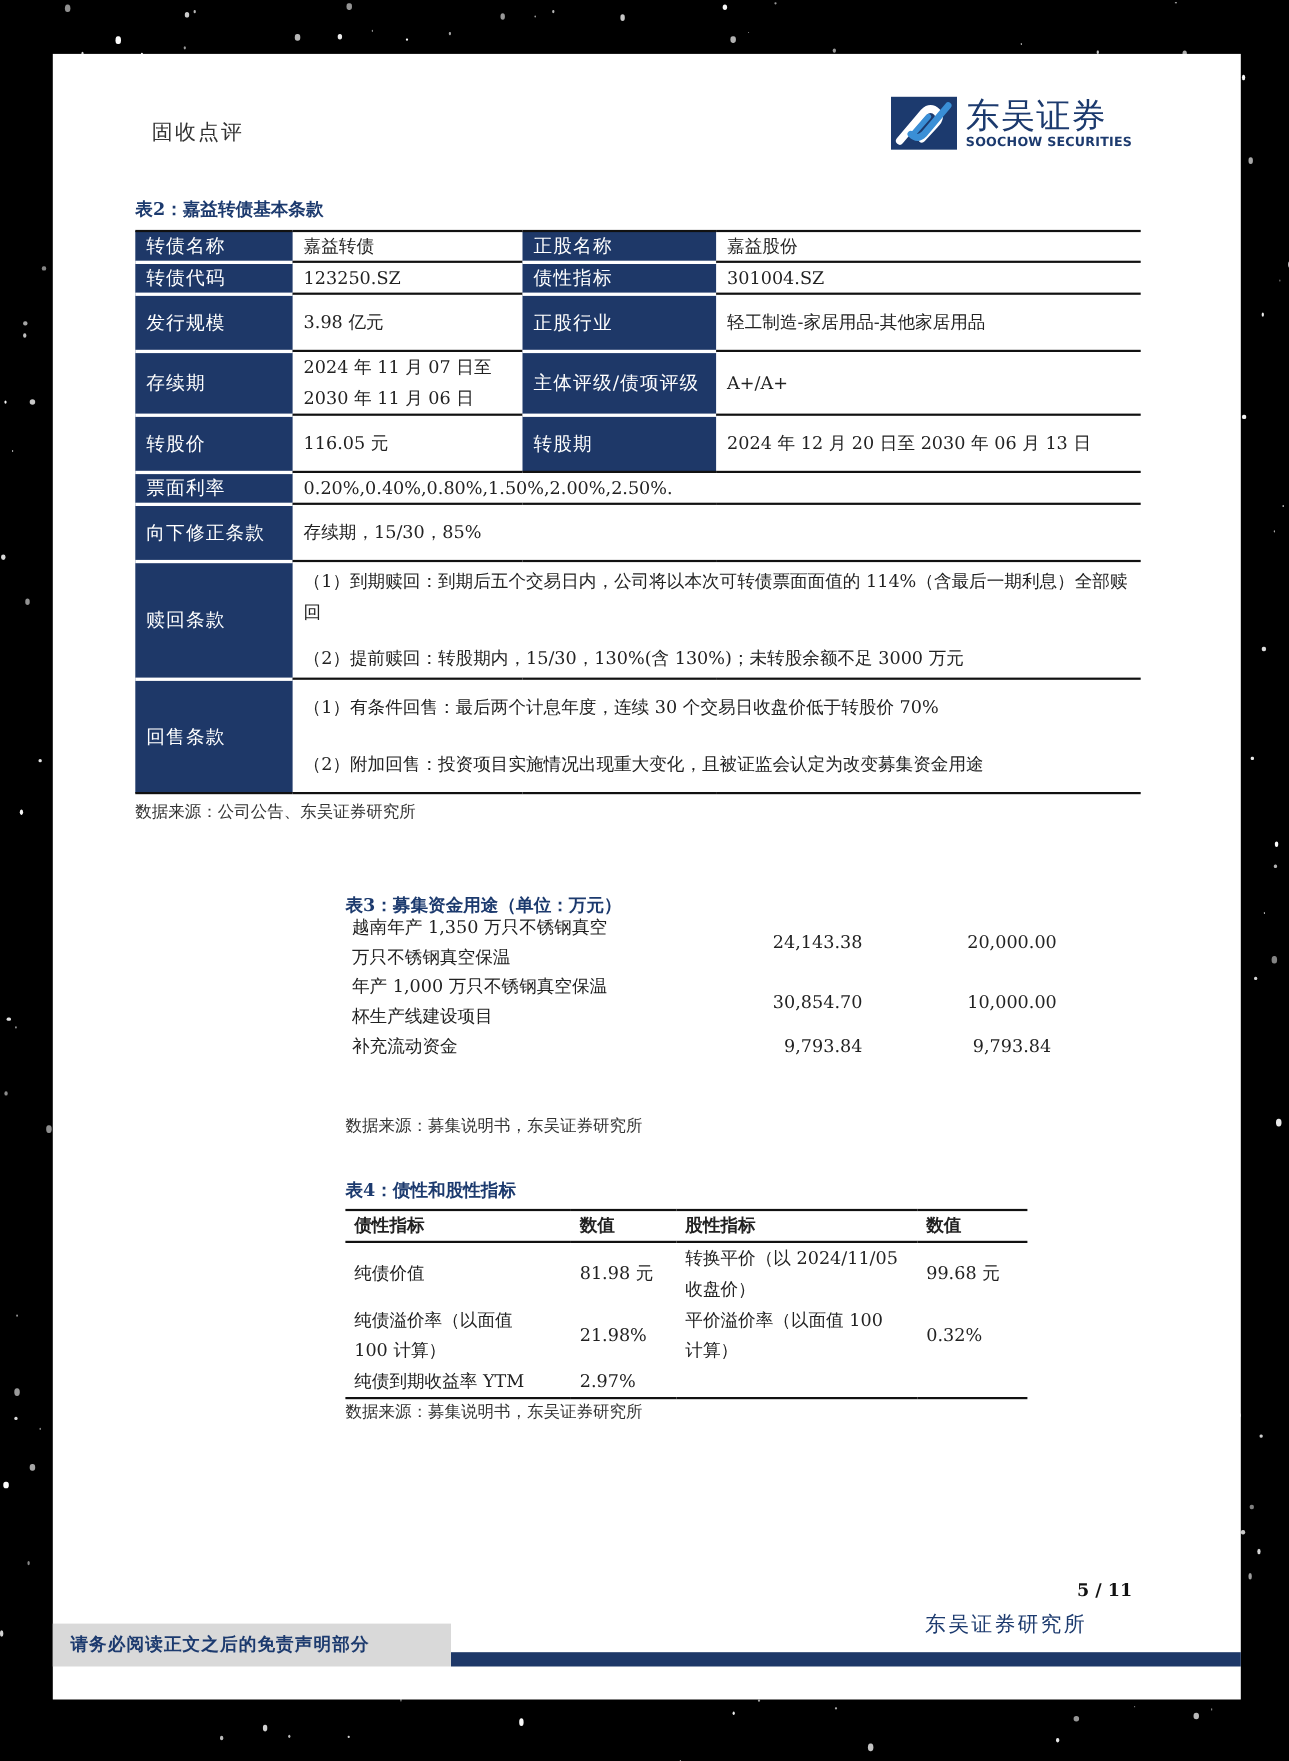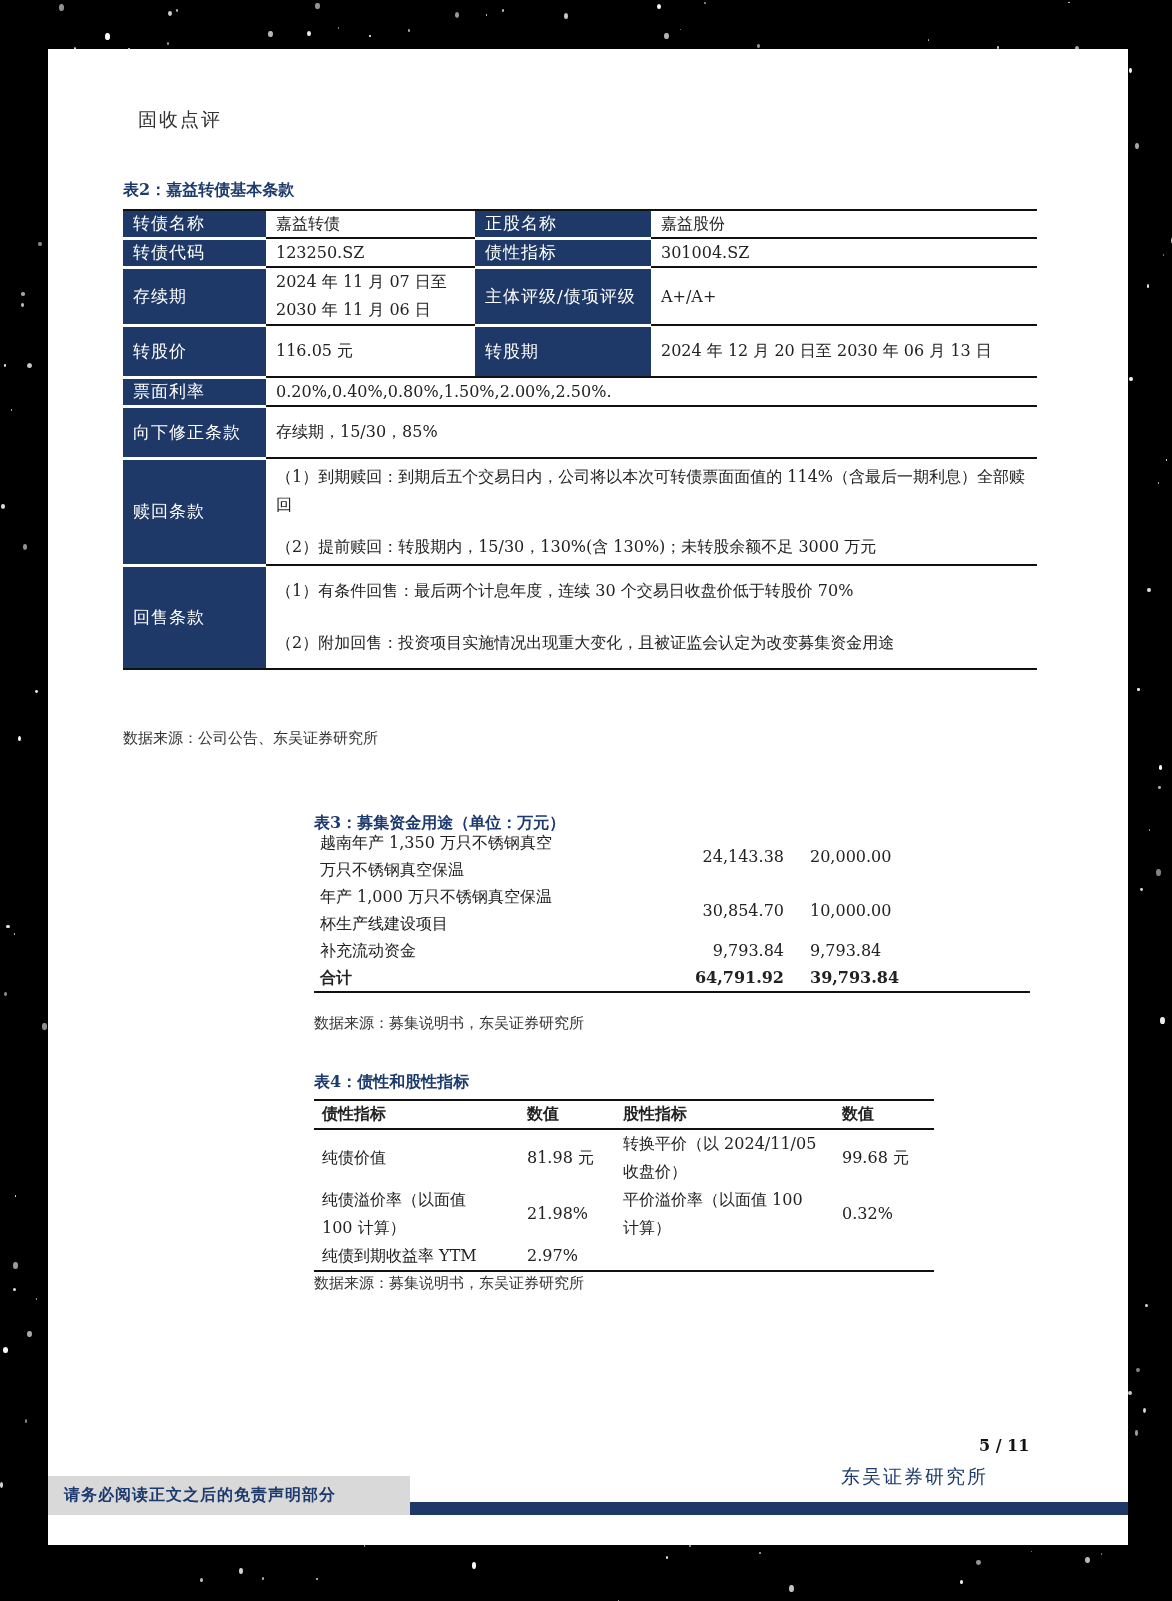--- a/index.html
+++ b/index.html
@@ -36,21 +36,21 @@
   .t2 td.h { background:#1e3868; color:#fff; border-top:3px solid #fff; font-size:17px; letter-spacing:1px; }
   .t2 tr:first-child td.h { border-top:2.5px solid #111; }
   .t2 tr:last-child td.h { border-bottom:2.5px solid #111; }
   .t2 .para { line-height:28px; }
   .t2 .gap { height:14px; }
 
   
   .t3 { position:absolute; left:266px; top:780px; width:716px; border-collapse:collapse; font-size:16px; }
   .t3 th { font-weight:bold; font-size:16px; padding:2px 0; border-top:2.5px solid #111; letter-spacing:1px; }
   .t3 td { padding:0 0 0 6px; line-height:27px; }
-  .t3 td.num { text-align:left; padding-right:0; }
+  .t3 td.num { text-align:center; padding-right:0; }
   .t3 td.mid { text-align:right; padding-right:20px; }
   .t3 tr.total td { font-weight:bold; border-bottom:2.5px solid #111; }
 
   
   .t4 { position:absolute; left:266px; top:1050px; width:620px; border-collapse:collapse; font-size:16px; }
   .t4 th { text-align:left; font-weight:bold; padding:3px 8px; border-top:2.5px solid #111; border-bottom:2.5px solid #111; }
   .t4 td { padding:0 8px; line-height:28px; vertical-align:middle; }
   .t4 tr:last-child td { border-bottom:2px solid #111; }
 
   .pagenum { position:absolute; left:931px; top:1387px; font-weight:bold; font-size:16px; color:#111; }
@@ -584,20 +584,34 @@
     <div class="star" style="width: 4.84841px; height: 7.62503px; left: 506.686px; top: 440.399px; opacity: 0.851995;"></div>
     <div class="star" style="width: 1.12318px; height: 1.69941px; left: 1036.34px; top: 1003.75px; opacity: 0.738709;"></div>
     <div class="star" style="width: 3.69323px; height: 5.57665px; left: 234.536px; top: 781.009px; opacity: 0.739491;"></div>
     <div class="star" style="width: 1.90422px; height: 3.03833px; left: 665.922px; top: 1556.01px; opacity: 0.92996;"></div>
     <div class="star" style="width: 2.28702px; height: 3.8501px; left: 293.97px; top: 250.294px; opacity: 0.644991;"></div>
   </div>
 
 <div class="page">
   <div class="hdr-title">固收点评</div>
 
+  <div class="logo">
+    <div class="logo-mark">
+      <svg width="60" height="48" viewBox="0 0 60 48">
+        <rect width="60" height="48" fill="#1c3a6e"></rect>
+        <path d="M8 40 L30 14 Q36 8 42 14 Q46 19 40 25 L28 38" stroke="#fff" stroke-width="7" fill="none" stroke-linecap="round"></path>
+        <path d="M20 34 L34 18" stroke="#3a8fd6" stroke-width="5" fill="none" stroke-linecap="round"></path>
+        <path d="M52 8 L30 34 Q24 40 18 34" stroke="#3a8fd6" stroke-width="6" fill="none" stroke-linecap="round"></path>
+      </svg>
+    </div>
+    <div class="logo-text">
+      <span class="logo-cn">东吴证券</span>
+      <span class="logo-en">SOOCHOW SECURITIES</span>
+    </div>
+  </div>
 
   <div class="caption" style="left:75px; top:131px;">表2：嘉益转债基本条款</div>
   <table class="t2">
     <colgroup>
         <col style="width:143px">
         <col style="width:209px">
         <col style="width:176px">
         <col style="width:386px">
       </colgroup>
     <tbody>
@@ -605,20 +619,26 @@
       <td class="h">转债名称</td>
       <td>嘉益转债</td>
       <td class="h">正股名称</td>
       <td>嘉益股份</td>
     </tr>
     <tr style="height:29px">
       <td class="h">转债代码</td>
       <td>123250.SZ</td>
       <td class="h">债性指标</td>
       <td>301004.SZ</td>
+    </tr>
+    <tr style="height:52px">
+      <td class="h">发行规模</td>
+      <td>3.98 亿元</td>
+      <td class="h">正股行业</td>
+      <td>轻工制造-家居用品-其他家居用品</td>
     </tr>
     <tr style="height:57px">
       <td class="h">存续期</td>
       <td>
         <div class="para">2024 年 11 月 07 日至</div>
         <div class="para">2030 年 11 月 06 日</div>
       </td>
       <td class="h">主体评级/债项评级</td>
       <td>A+/A+</td>
     </tr>
@@ -678,25 +698,20 @@
         <div>杯生产线建设项目</div>
       </td>
       <td class="mid">30,854.70</td>
       <td class="num">10,000.00</td>
     </tr>
     <tr>
       <td>补充流动资金</td>
       <td class="mid">9,793.84</td>
       <td class="num">9,793.84</td>
     </tr>
-    <tr class="total">
-      <td>合计</td>
-      <td class="mid">64,791.92</td>
-      <td class="num">39,793.84</td>
-    </tr>
   </tbody>
     </table>
   <div class="source" style="left:266px; top:965px;">数据来源：募集说明书，东吴证券研究所</div>
 
   <div class="caption" style="left:266px; top:1023px;">表4：债性和股性指标</div>
   <table class="t4">
     <colgroup>
         <col style="width:205px">
         <col style="width:96px">
         <col style="width:219px">

